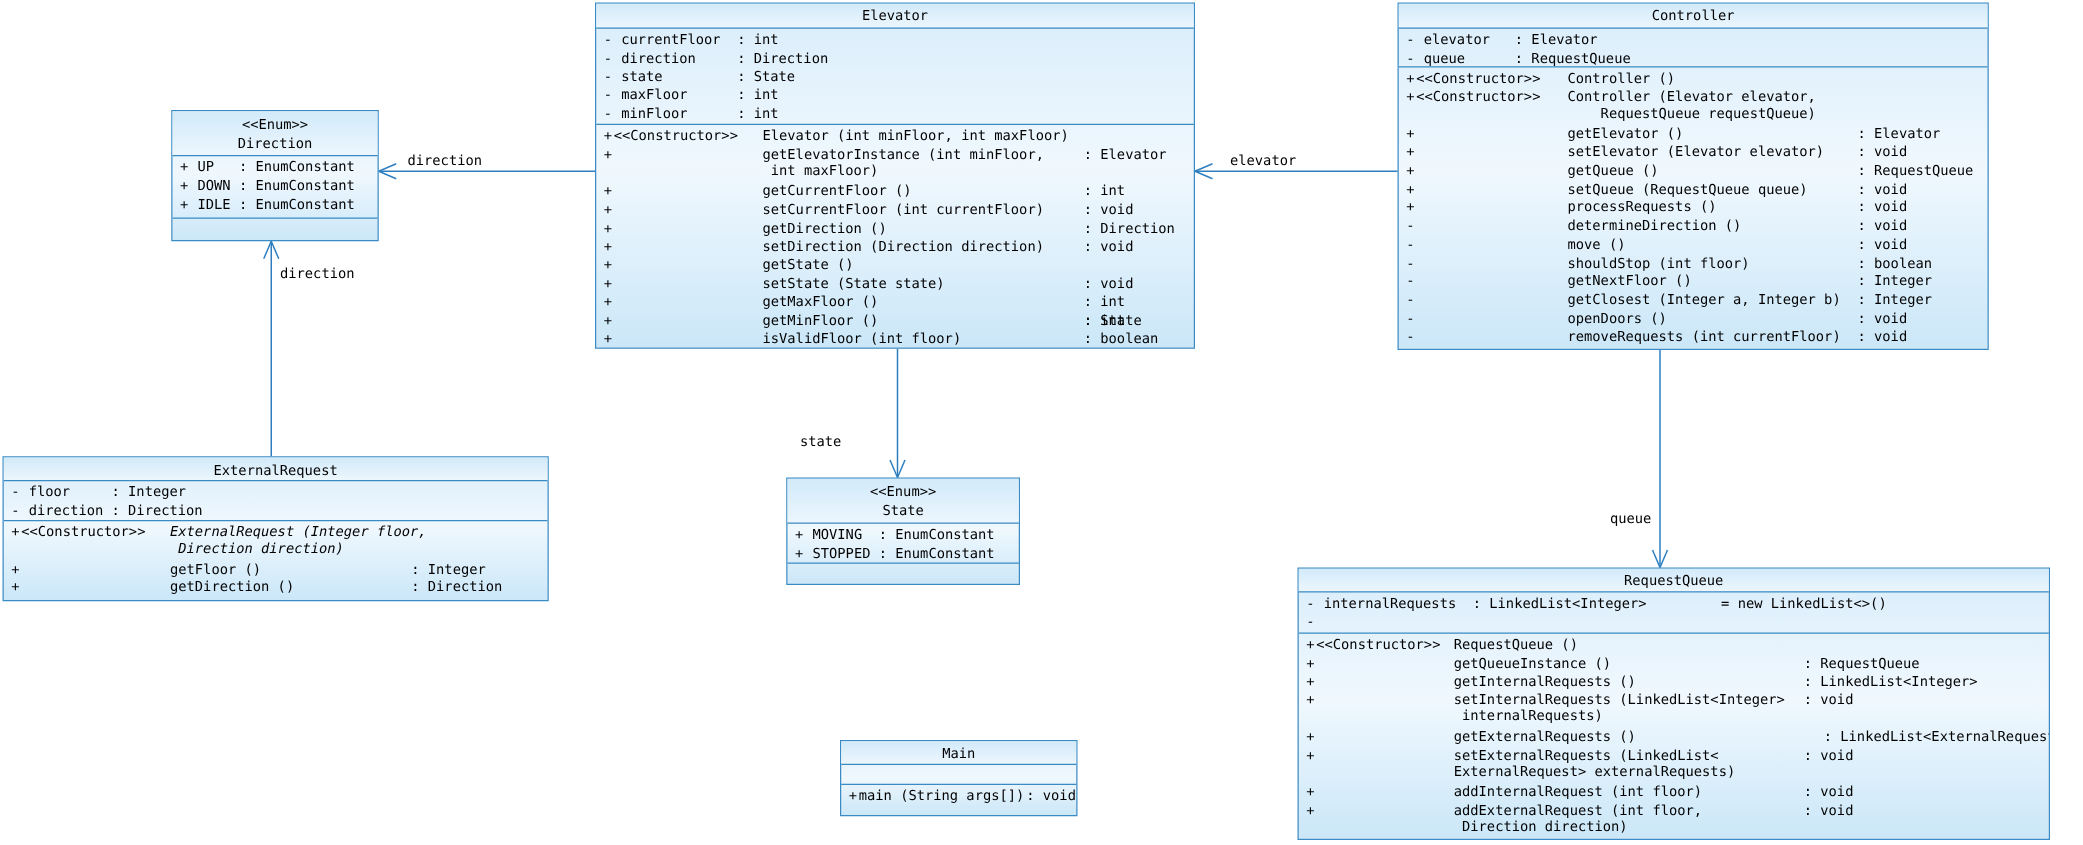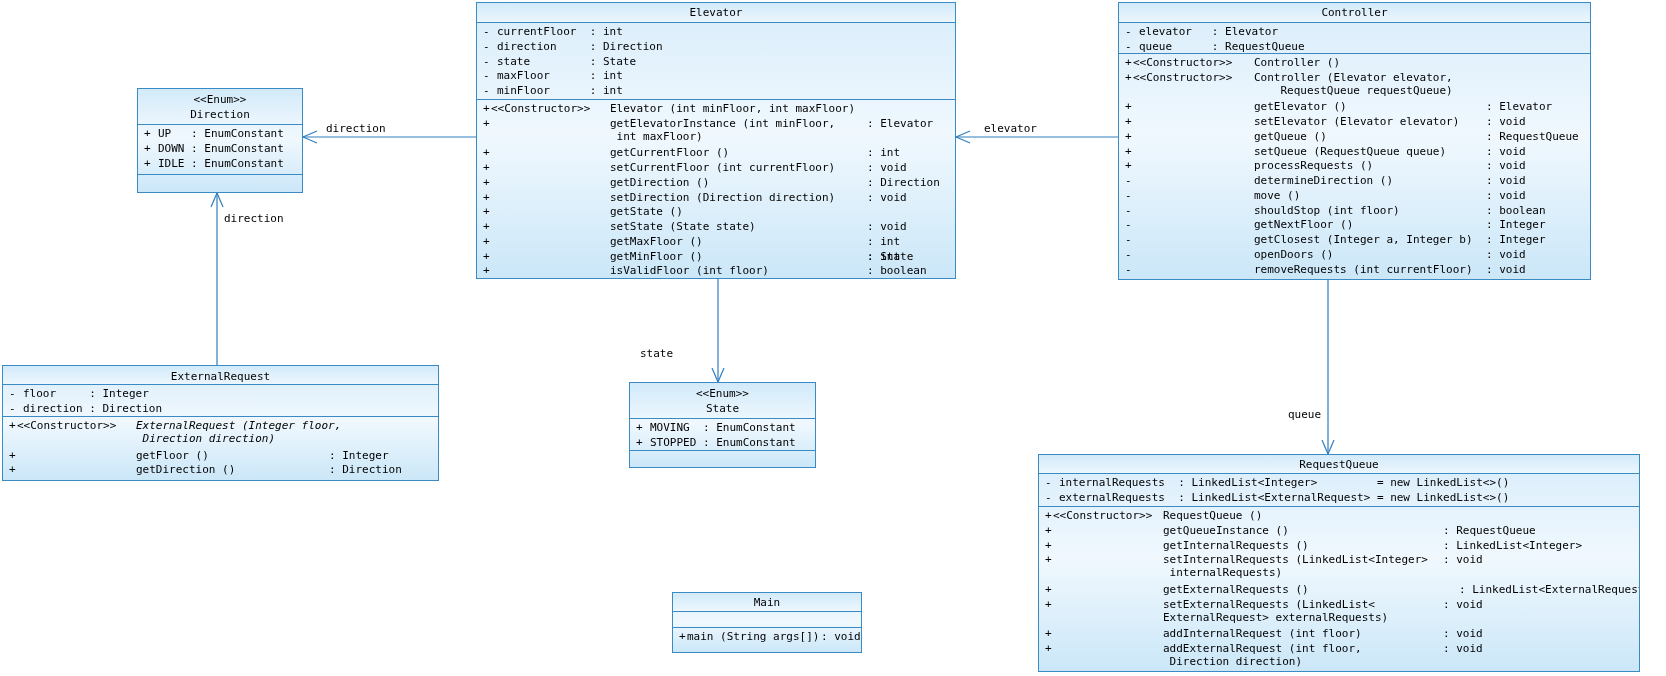--- a/index.html
+++ b/index.html
@@ -326,21 +326,20 @@
       <div class="uml-title" style="height: 18px;">
         <div>RequestQueue</div>
       </div>
       <div class="comp" style="height: 33px;">
         <div class="arow">
           <span class="vis">-</span>
           <span class="atext">internalRequests  : LinkedList&lt;Integer&gt;         = new LinkedList&lt;&gt;()</span>
         </div>
         <div class="arow">
           <span class="vis">-</span>
-          <span class="atext">externalRequests  : LinkedList&lt;ExternalRequest&gt; = new LinkedList&lt;&gt;()</span>
         </div>
       </div>
       <div class="comp" style="height: 165px;">
         <div class="mrow" style="height: 14.75px;">
           <span class="vis">+</span>
           <span class="stereo">&lt;&lt;Constructor&gt;&gt;</span>
           <pre class="sig" style="left: 124px; text-align: center;">RequestQueue ()</pre>
         </div>
         <div class="mrow" style="height: 14.75px;">
           <span class="vis">+</span>

